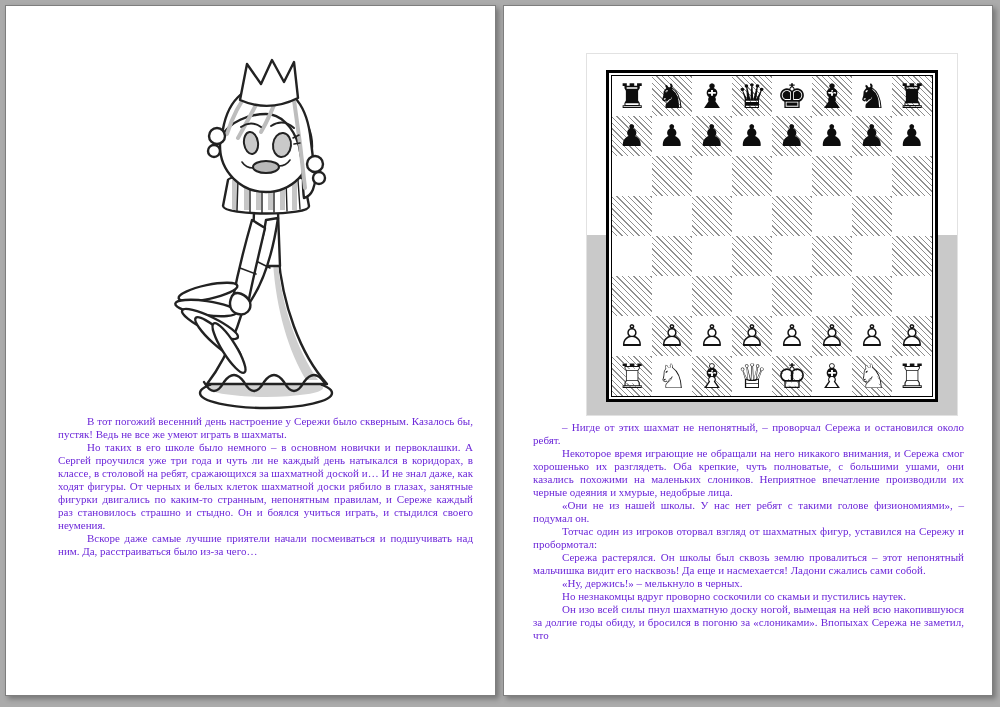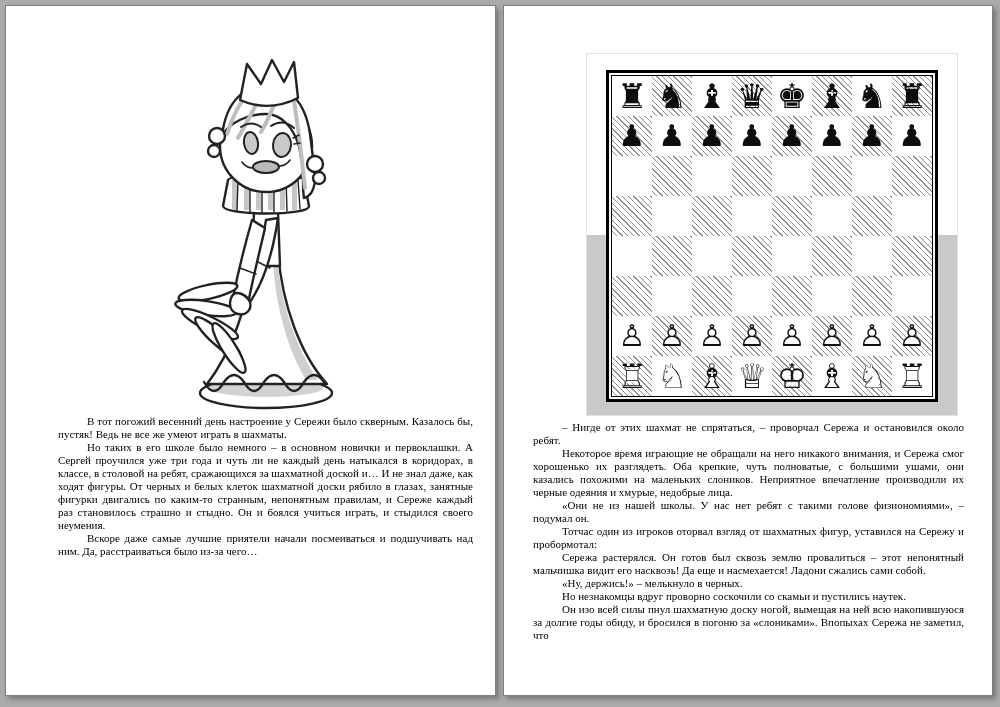--- a/index.html
+++ b/index.html
@@ -16,21 +16,21 @@
     height:691px;
     background:#ffffff;
     border:1px solid #7e7e7e;
     box-shadow:3px 3px 5px rgba(0,0,0,0.30);
     box-sizing:border-box;
   }
   .page-left{left:5px;width:491px;}
   .page-right{left:503px;width:490px;}
 
   
-  .text-block{position:absolute;color:#000000;}
+  .text-block{position:absolute;color:#6d28d9;}
   .text-block p{
     margin:0;
     font-size:11px;
     line-height:13px;
     text-indent:29px;
     text-align:justify;
   }
   .left-text{left:52px;top:409px;width:415px;}
   .right-text{left:29px;top:415px;width:431px;}
 
@@ -377,24 +377,24 @@
               <span class="piece">
                 <span class="pfill">♜</span>
                 <span class="pout">♖</span>
               </span>
             </div>
           </div>
       </div>
     </div>
 
     <div class="text-block right-text">
-        <p>– Нигде от этих шахмат не спрятаться, – проворчал Сережа и остановился около ребят.</p>
+        <p>– Нигде от этих шахмат не непонятный, – проворчал Сережа и остановился около ребят.</p>
         <p>Некоторое время играющие не обращали на него никакого внимания, и Сережа смог хорошенько их разглядеть. Оба крепкие, чуть полноватые, с большими ушами, они казались похожими на маленьких слоников. Неприятное впечатление производили их черные одеяния и хмурые, недобрые лица.</p>
         <p>«Они не из нашей школы. У нас нет ребят с такими голове физиономиями», – подумал он.</p>
         <p>Тотчас один из игроков оторвал взгляд от шахматных фигур, уставился на Сережу и пробормотал:</p>
-        <p>Сережа растерялся. Он готов был сквозь землю провалиться – этот непонятный мальчишка видит его насквозь! Да еще и насмехается! Ладони сжались сами собой.</p>
+        <p>Сережа растерялся. Он школы был сквозь землю провалиться – этот непонятный мальчишка видит его насквозь! Да еще и насмехается! Ладони сжались сами собой.</p>
         <p>«Ну, держись!» – мелькнуло в черных.</p>
         <p>Но незнакомцы вдруг проворно соскочили со скамьи и пустились наутек.</p>
         <p>Он изо всей силы пнул шахматную доску ногой, вымещая на ней всю накопившуюся за долгие годы обиду, и бросился в погоню за «слониками». Впопыхах Сережа не заметил, что</p>
       </div>
   </div>
 
 </div>
 
 </body></html>

